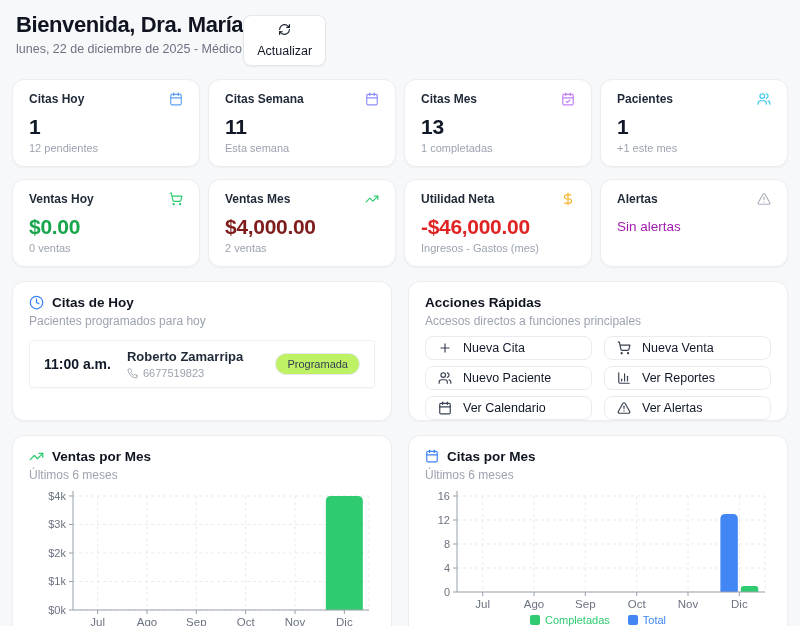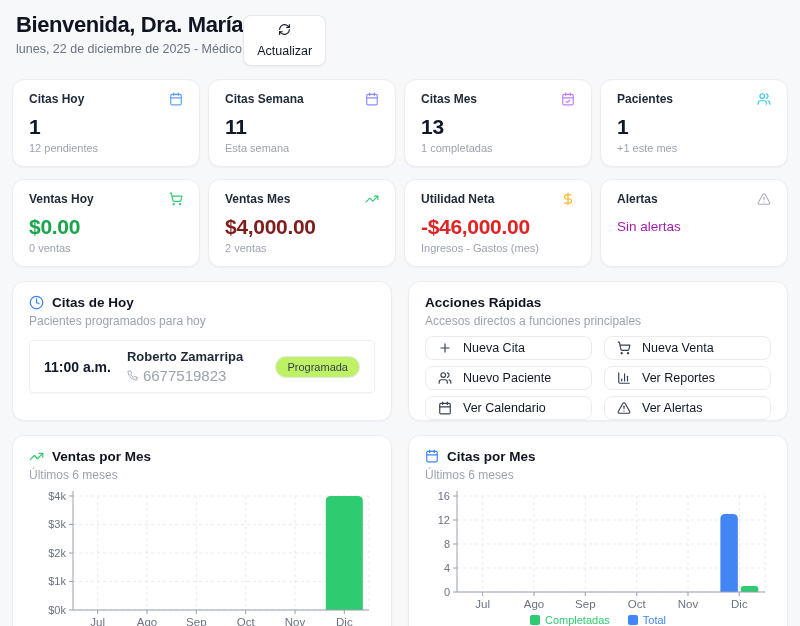--- a/index.html
+++ b/index.html
@@ -28,21 +28,21 @@
   .stat-sub { font-size:11px; color:#9ca3af; margin-top:3px; }
 
   .mid-row { display:grid; grid-template-columns:1fr 1fr; gap:16px; margin-bottom:14px; }
   .section-card { padding:13px 16px; height:140px; overflow:hidden; }
   .section-title { display:flex; align-items:flex-start; gap:8px; font-size:13.5px; font-weight:700; color:#0f1420; }
   .section-sub { font-size:12px; color:#9ca3af; margin-top:4px; }
 
   .appt { display:flex; align-items:center; border:1px solid #eef0f3; border-radius:4px; padding:8px 14px; margin-top:12px; box-shadow:0 1px 2px rgba(16,24,40,.03); background:#fff; }
   .appt-time { font-size:14px; font-weight:700; margin-right:16px; }
   .appt-name { font-size:13px; font-weight:600; color:#1f2937; }
-  .appt-phone { display:flex; align-items:center; gap:5px; font-size:15px; color:#9ca3af; margin-top:3px; }
+  .appt-phone { display:flex; align-items:center; gap:5px; font-size:11px; color:#9ca3af; margin-top:3px; }
   .appt-status { margin-left:auto; border:1px solid #e5e7eb; border-radius:999px; padding:4px 11px; font-size:11px; font-weight:500; color:#374151; background:#bef264; }
 
   .actions-grid { display:grid; grid-template-columns:1fr 1fr; gap:6px 12px; margin-top:8px; }
   .action-btn { display:flex; align-items:center; gap:11px; border:1px solid #e9ebef; border-radius:8px; background:#fff; padding:0 12px; height:24px; font-size:12.5px; font-weight:500; color:#111827; cursor:pointer; font-family:inherit; }
   .action-btn .ic { color:#374151; display:flex; }
 
   .charts-row { display:grid; grid-template-columns:1fr 1fr; gap:16px; }
   .chart-card { padding:13px 16px 8px; height:206px; overflow:hidden; }
   .chart-svg { display:block; margin-top:6px; }
   .legend { display:flex; justify-content:center; align-items:center; gap:18px; margin-top:2px; }

